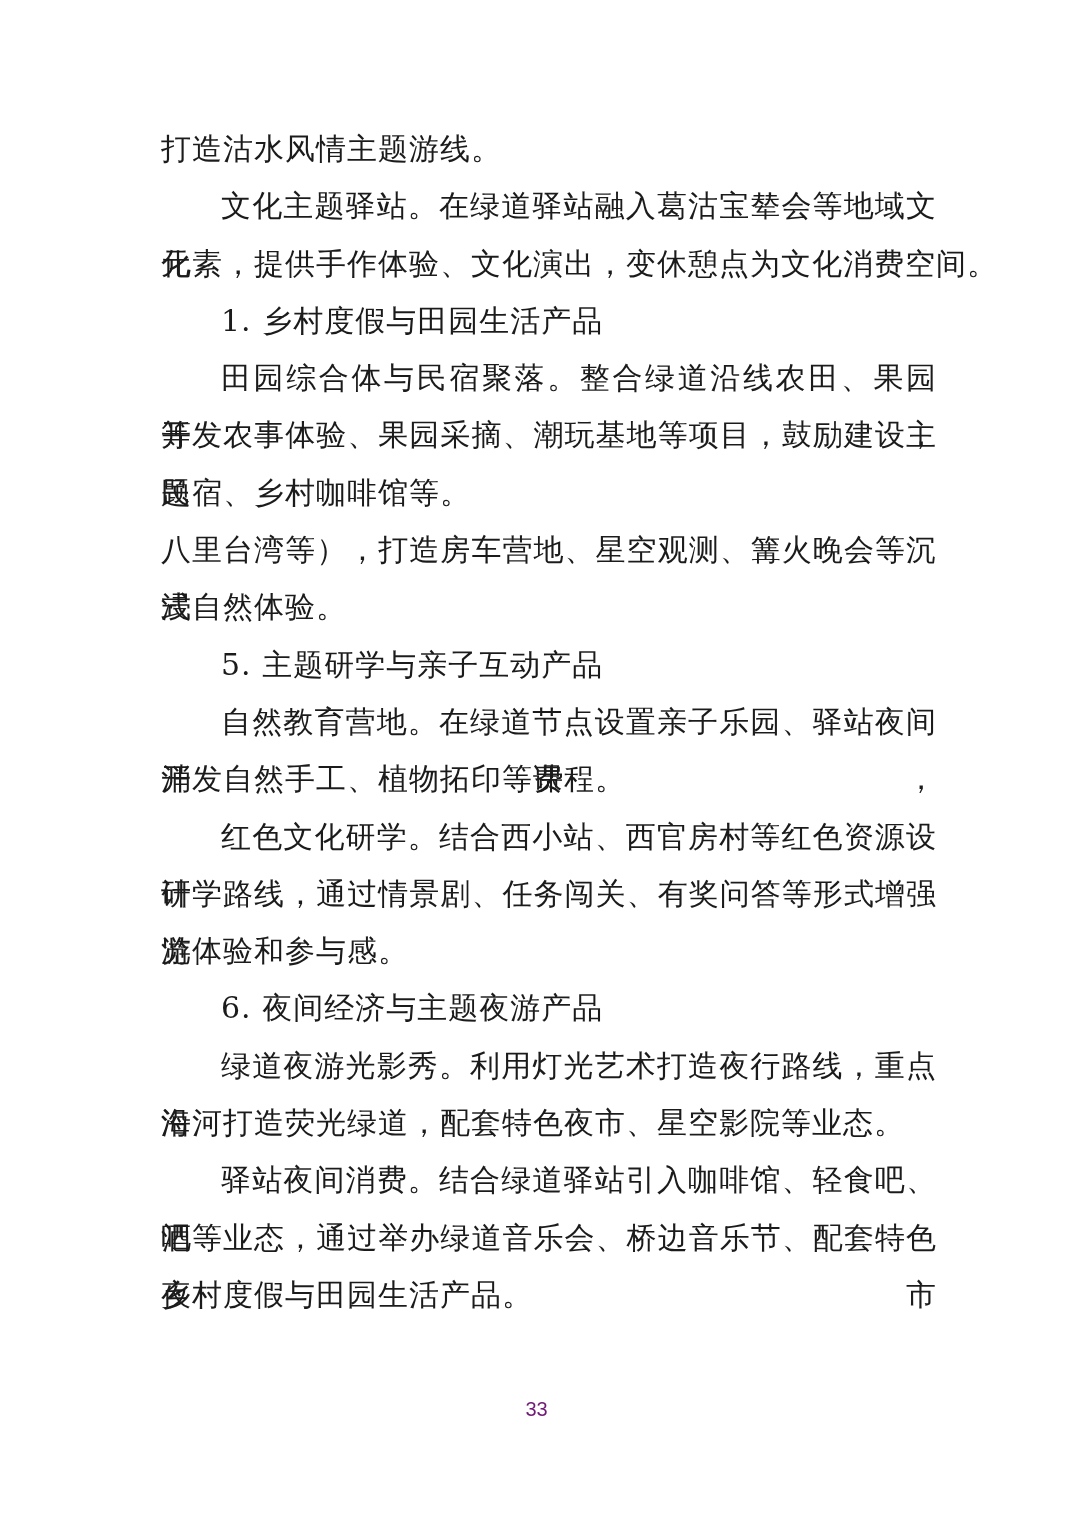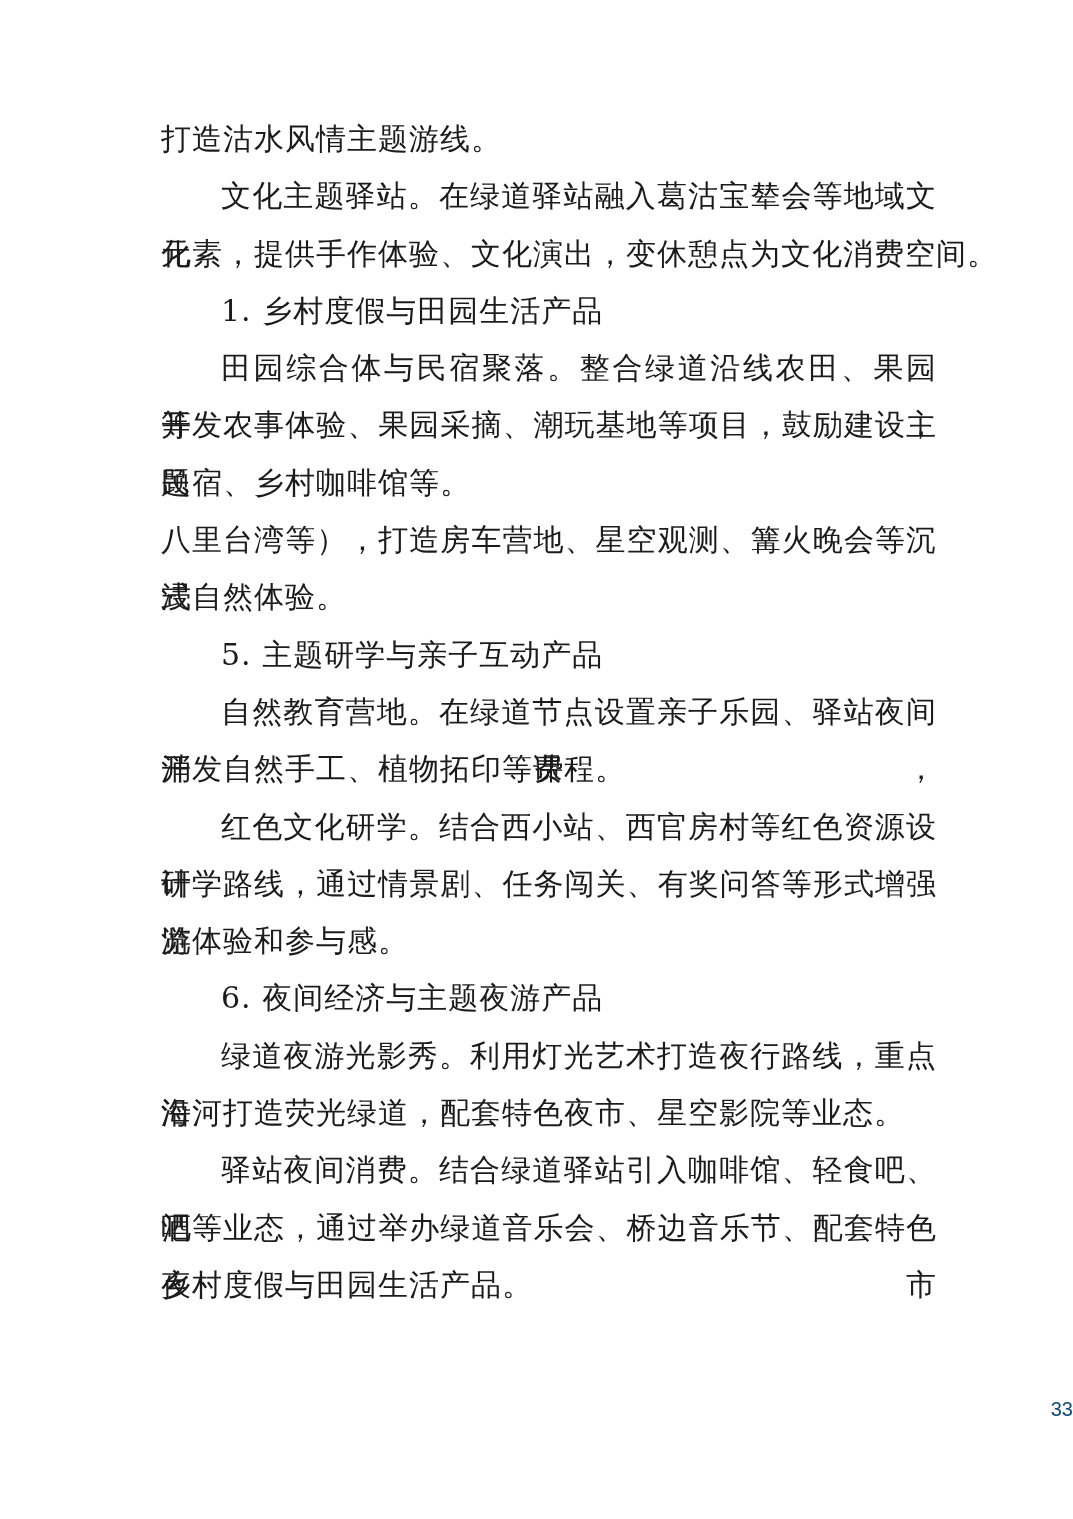--- a/index.html
+++ b/index.html
@@ -11,21 +11,21 @@
     position: relative;
     width: 1073px;
     height: 1519px;
     background: #ffffff;
     font-family: "DejaVu Serif", "Liberation Serif", serif;
     color: #1b1b1b;
     overflow: hidden;
   }
   .content {
     position: absolute;
-    top: 110px;
+    top: 120px;
     left: 161px;
     width: 776px;
   }
   .line {
     font-size: 30px;
     line-height: 57.3px;
     height: 57.3px;
     text-align: left;
     white-space: nowrap;
     letter-spacing: 1px;
@@ -36,24 +36,24 @@
   .line.fill {
     white-space: normal;
     text-align: justify;
     text-align-last: justify;
   }
   .footer {
     position: absolute;
     top: 1398px;
     left: 0;
     width: 100%;
-    text-align: right;
+    text-align: center;
     font-family: "Liberation Sans", "DejaVu Sans", sans-serif;
     font-size: 20px;
-    color: #0c4a6e;
+    color: #701a75;
   }
 </style>
 </head>
 <body>
 
 <div class="page">
   <div class="content">
     <div class="line">打造沽水风情主题游线。</div>
     <div class="line indent fill">文化主题驿站。在绿道驿站融入葛沽宝辇会等地域文化</div>
     <div class="line">元素，提供手作体验、文化演出，变休憩点为文化消费空间。</div>

